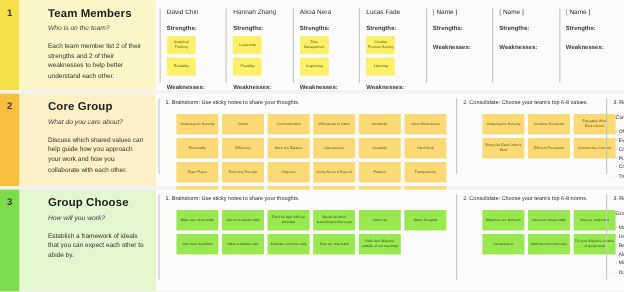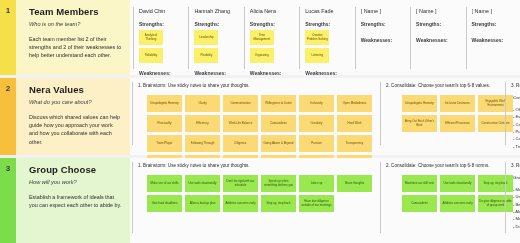--- a/index.html
+++ b/index.html
@@ -11,21 +11,21 @@
   
   .row{position:absolute;left:0;display:flex;box-sizing:border-box;}
   #row-1{top:0;height:75px;width:520px;background:#fbfbfb;}
   #row-2{top:78px;height:77px;width:520px;background:#fbfbfb;}
   #row-3{top:158px;height:85px;width:520px;background:#fbfbfb;}
 
   
   .intro{position:relative;width:130px;flex:0 0 130px;display:flex;box-sizing:border-box;}
   .numbar{flex:0 0 16px;display:flex;justify-content:center;padding-top:7px;box-sizing:border-box;}
   .num{font-size:8px;font-weight:bold;color:#3a3a3a;line-height:1;}
-  .introbody{flex:1;padding:7px 8px 6px 13px;box-sizing:border-box;}
+  .introbody{flex:1;padding:7px 8px 6px 24px;box-sizing:border-box;}
   .title{font-size:9.5px;font-weight:bold;color:#1d1d1d;letter-spacing:.1px;margin:0 0 4px 0;line-height:1.1;}
   .subtitle{font-size:5.6px;font-style:italic;color:#3c3c3c;margin:0 0 7px 0;line-height:1.1;}
   .blurb{font-size:5.4px;color:#2f2f2f;line-height:1.55;margin:0;}
 
   
   #row-1 .intro{background:#fbf6c8;}
   #row-1 .numbar{background:#f5e04a;}
   
   #row-2 .intro{background:#fdefc6;}
   #row-2 .numbar{background:#f7c03c;}
@@ -161,21 +161,21 @@
         </div>
       </div>
   </div>
 
   <div class="row" id="row-2">
     <div class="intro">
       <div class="numbar">
         <span class="num">2</span>
       </div>
       <div class="introbody">
-        <p class="title">Nera Values</p>
+        <p class="title">Core Group</p>
         <p class="subtitle">What do you care about?</p>
         <p class="blurb">Discuss which shared values can help guide how you approach your work and how you collaborate with each other.</p>
       </div>
     </div>
     <div class="steps">
       <div class="step step-1">
         <p class="step-head">1. Brainstorm: Use sticky notes to share your thoughts.</p>
         <div class="grid" id="grid-brainstorm-2">
             <div class="note o">Unapologetic Honesty</div>
             <div class="note o">Clarity</div>

